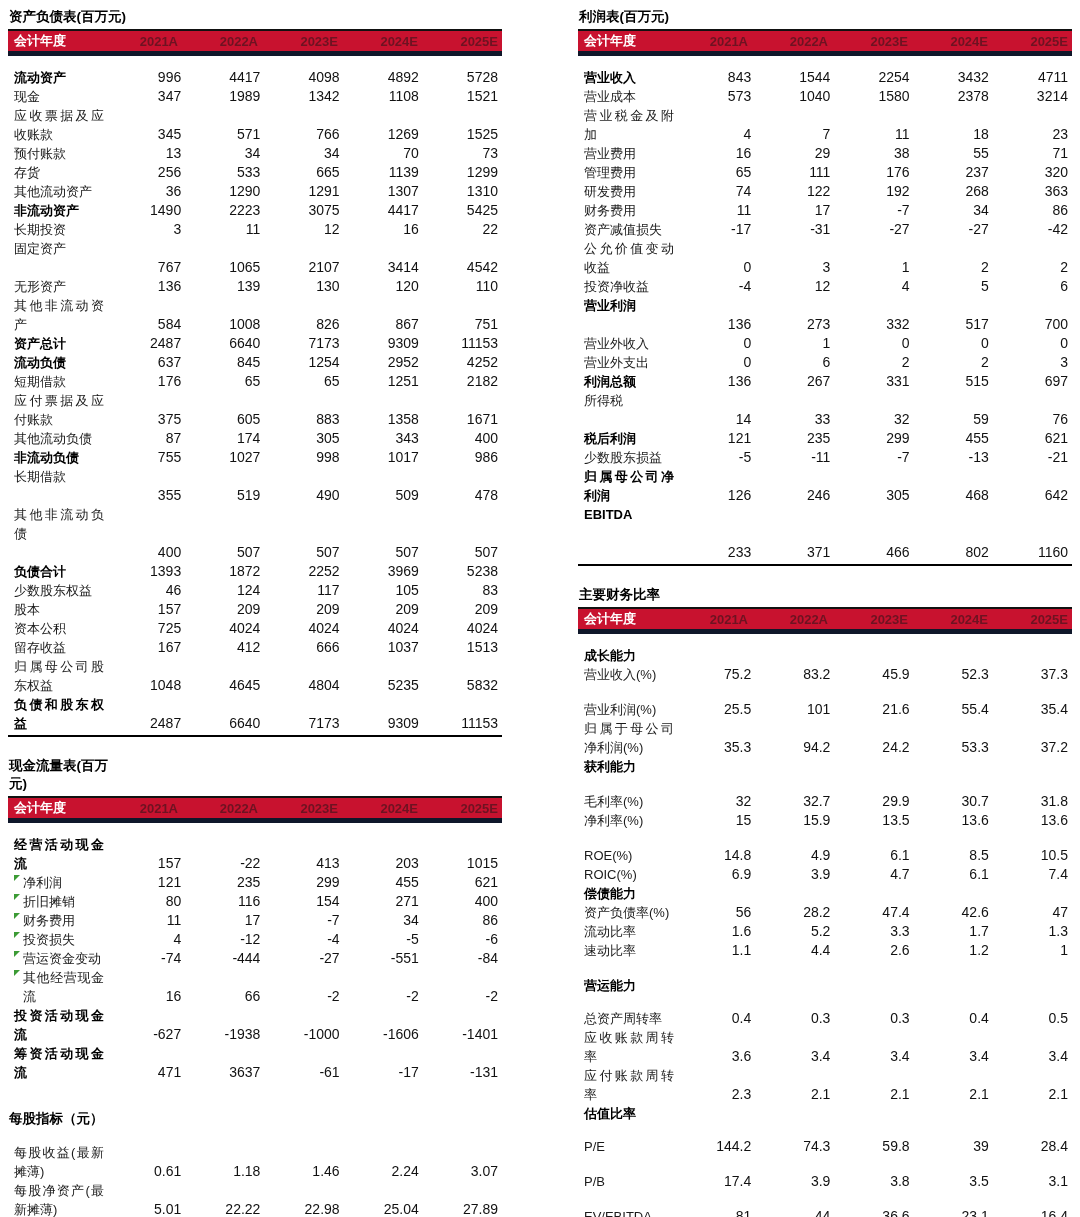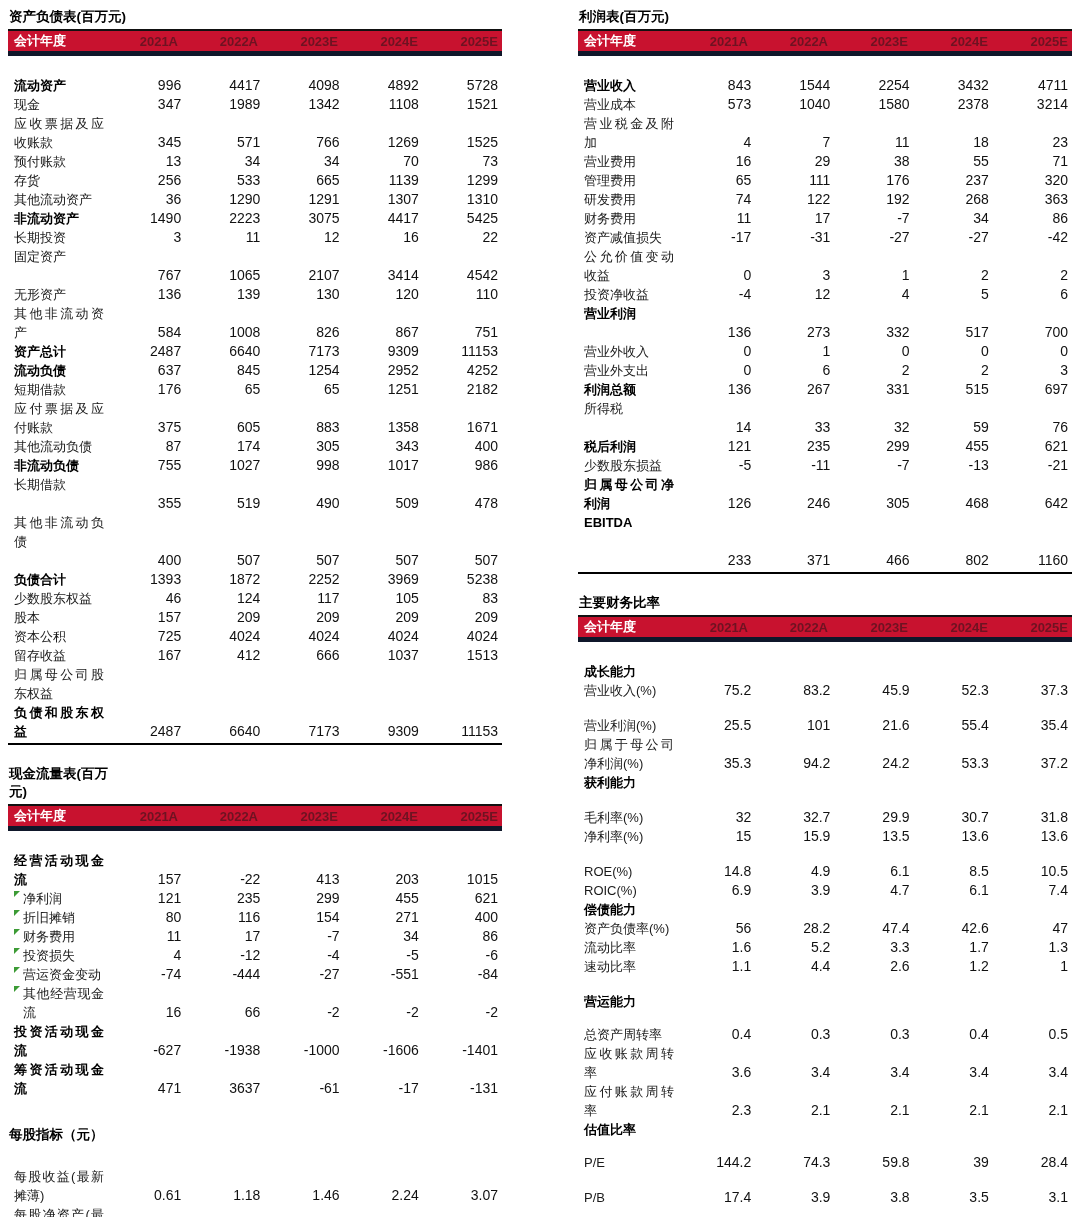--- a/index.html
+++ b/index.html
@@ -24,21 +24,21 @@
   .tbl-head {
     display:flex; align-items:center;
     background:#C8122F;
     border-top:2px solid #111;
     border-bottom:5px solid #0f172a;
     min-height:23px; padding:1px 2px 1px 6px;
   }
   .tbl-head .hl { width:86px; color:#ffffff; font-size:13px; font-weight:700; }
   .tbl-head .hv { flex:1; text-align:right; color:#6E1322; font-size:13px; font-weight:700; padding-right:2px; }
 
-  .tbl-body { padding-top:20px; }
+  .tbl-body { padding-top:12px; }
   .tbl-body.rule-bottom { border-bottom:2px solid #000; padding-bottom:2px; }
   .tbl-body.dbl-bottom  { border-bottom:2px solid #84cc16; padding-bottom:2px; position:relative; }
   .tbl-body.dbl-bottom::after {
     content:""; display:block; position:absolute; left:0; right:0; bottom:-6px;
     border-bottom:2px solid #c9c9c9;
   }
 
   .row { display:flex; align-items:flex-end; min-height:19px; padding:0 2px 0 6px; }
   .row .lbl {
     width:90px; align-self:flex-start;
@@ -310,20 +310,27 @@
             <div class="vals">
               <div class="v">167</div>
               <div class="v">412</div>
               <div class="v">666</div>
               <div class="v">1037</div>
               <div class="v">1513</div>
             </div>
           </div>
           <div class="row">
             <div class="lbl">归属母公司股东权益</div>
+            <div class="vals">
+              <div class="v">1048</div>
+              <div class="v">4645</div>
+              <div class="v">4804</div>
+              <div class="v">5235</div>
+              <div class="v">5832</div>
+            </div>
           </div>
           <div class="row bold">
             <div class="lbl">负债和股东权益</div>
             <div class="vals">
               <div class="v">2487</div>
               <div class="v">6640</div>
               <div class="v">7173</div>
               <div class="v">9309</div>
               <div class="v">11153</div>
             </div>

